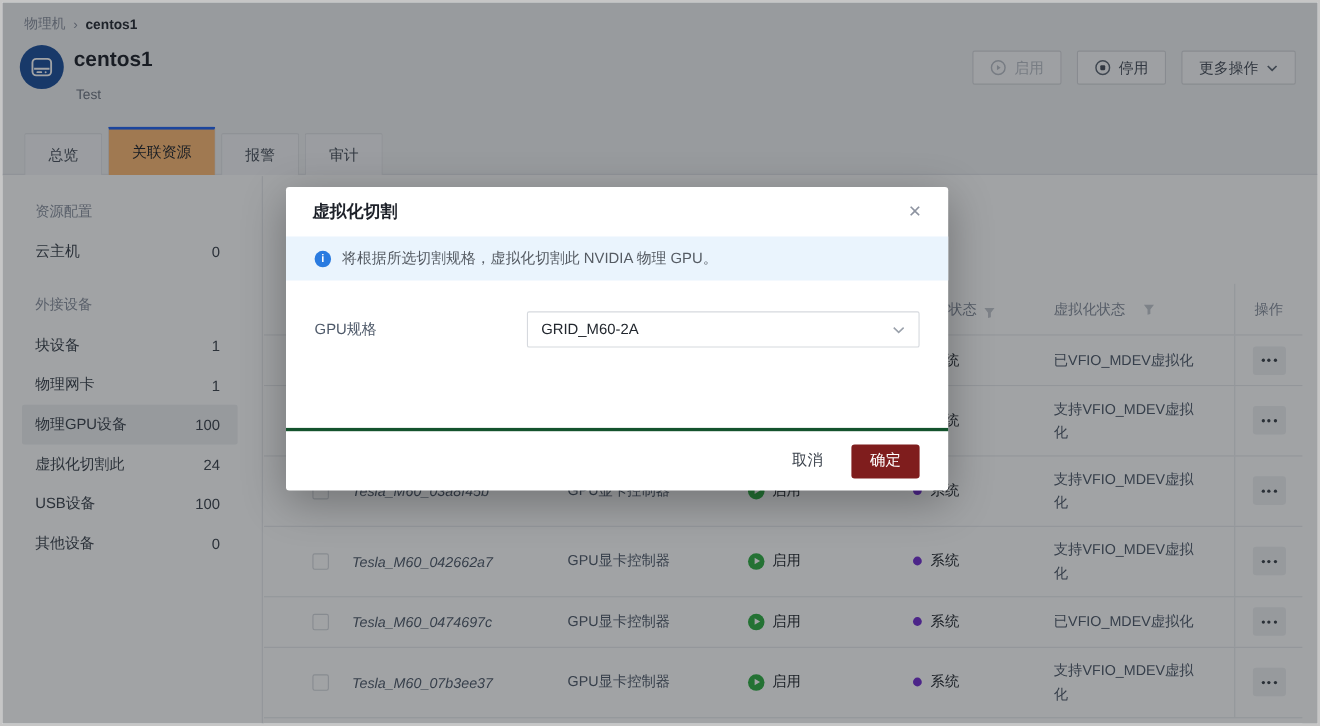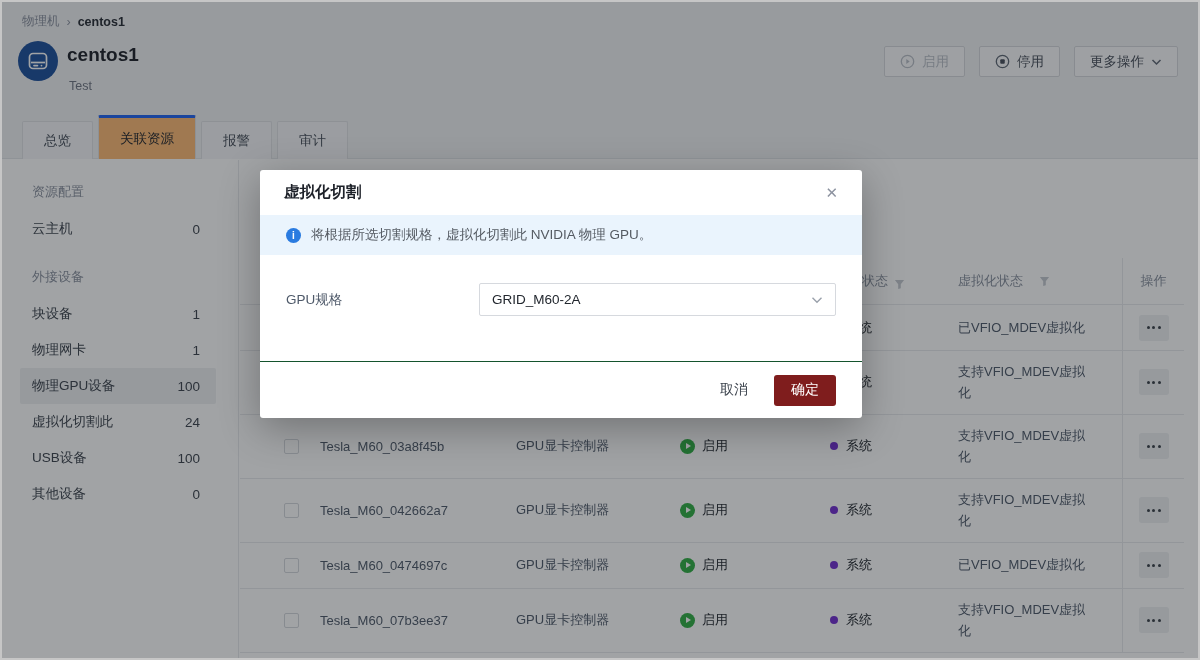--- a/index.html
+++ b/index.html
@@ -39,21 +39,21 @@
   .side-item { height:36px; margin:0 22px 0 18px; padding:0 16px 0 12px; display:flex;
                align-items:center; justify-content:space-between; font-size:13.5px; color:#3c434d;
                border-radius:2px; cursor:pointer; }
   .side-item.selected { background:#eef0f2; }
 
   
   .main { position:absolute; left:238px; top:158px; right:14px; bottom:0; background:#fff; }
   .thead { display:flex; margin-top:98px; height:47px; align-items:center; border-bottom:1px solid #e8eaed;
            font-size:13px; color:#868e9c; }
   .c-check { width:70px; }
-  .c-name  { width:196px; padding-left:10px; }
+  .c-name  { width:196px; padding-left:10px;font-style:italic; }
   .c-type  { width:164px; padding-left:10px; }
   .c-enable{ width:150px; display:flex; align-items:center; }
   .c-source{ width:126px; display:flex; align-items:center; }
   .c-virt  { width:176px; padding:10px 34px 10px 12px; line-height:1.65; }
   .c-action{ flex:1; align-self:stretch; border-left:1px solid #e8eaed; display:flex;
              align-items:center; justify-content:center; }
   .thead .c-source { padding-left:42px; gap:6px;align-items:flex-end; }
   .thead .c-virt { padding:0 0 0 12px; display:flex; align-items:center; gap:16px; }
   .trow { display:flex; align-items:center; min-height:46px; border-bottom:1px solid #e8eaed;
           font-size:13px; color:#4e5969; }
@@ -82,22 +82,22 @@
   .modal-banner { height:40px; background:#eaf4fd; display:flex; align-items:center; gap:10px;
                   padding:0 26px; font-size:13.5px; color:#555b63; }
   .info-icon { width:15px; height:15px; border-radius:50%; background:#2a7be0; color:#fff;
                font-size:10px; font-weight:bold; display:flex; align-items:center;
                justify-content:center; flex:none; font-style:normal; }
   .modal-body { padding:28px 26px 45px 26px; display:flex; align-items:center; }
   .field-label { width:170px; font-size:13.5px; color:#4e5969; }
   .select { flex:1; height:33px; border:1px solid #d6d9de; border-radius:2px; background:#fff;
             display:flex; align-items:center; justify-content:space-between; padding:0 12px;
             font-size:13.5px; color:#22272e; cursor:pointer;margin-left:23px; }
-  .modal-footer { border-top:1px solid #14532d; height:57px; display:flex; align-items:center;
-                  justify-content:flex-end; gap:26px; padding:0 26px; }
+  .modal-footer { border-top:3px solid #14532d; height:57px; display:flex; align-items:center;
+                  justify-content:flex-end; gap:26px; padding:0 26px;margin-top:28px; }
   .btn-cancel { background:none; border:none; font-size:14px; color:#3c434d; cursor:pointer; }
   .btn-confirm { background:#7f1d1d; color:#fff; border:none; height:31px; padding:0 17px;
                  border-radius:3px; font-size:14px; cursor:pointer; }
 </style>
 </head>
 <body>
 
 <div class="page">
 
   <div class="topbar">

